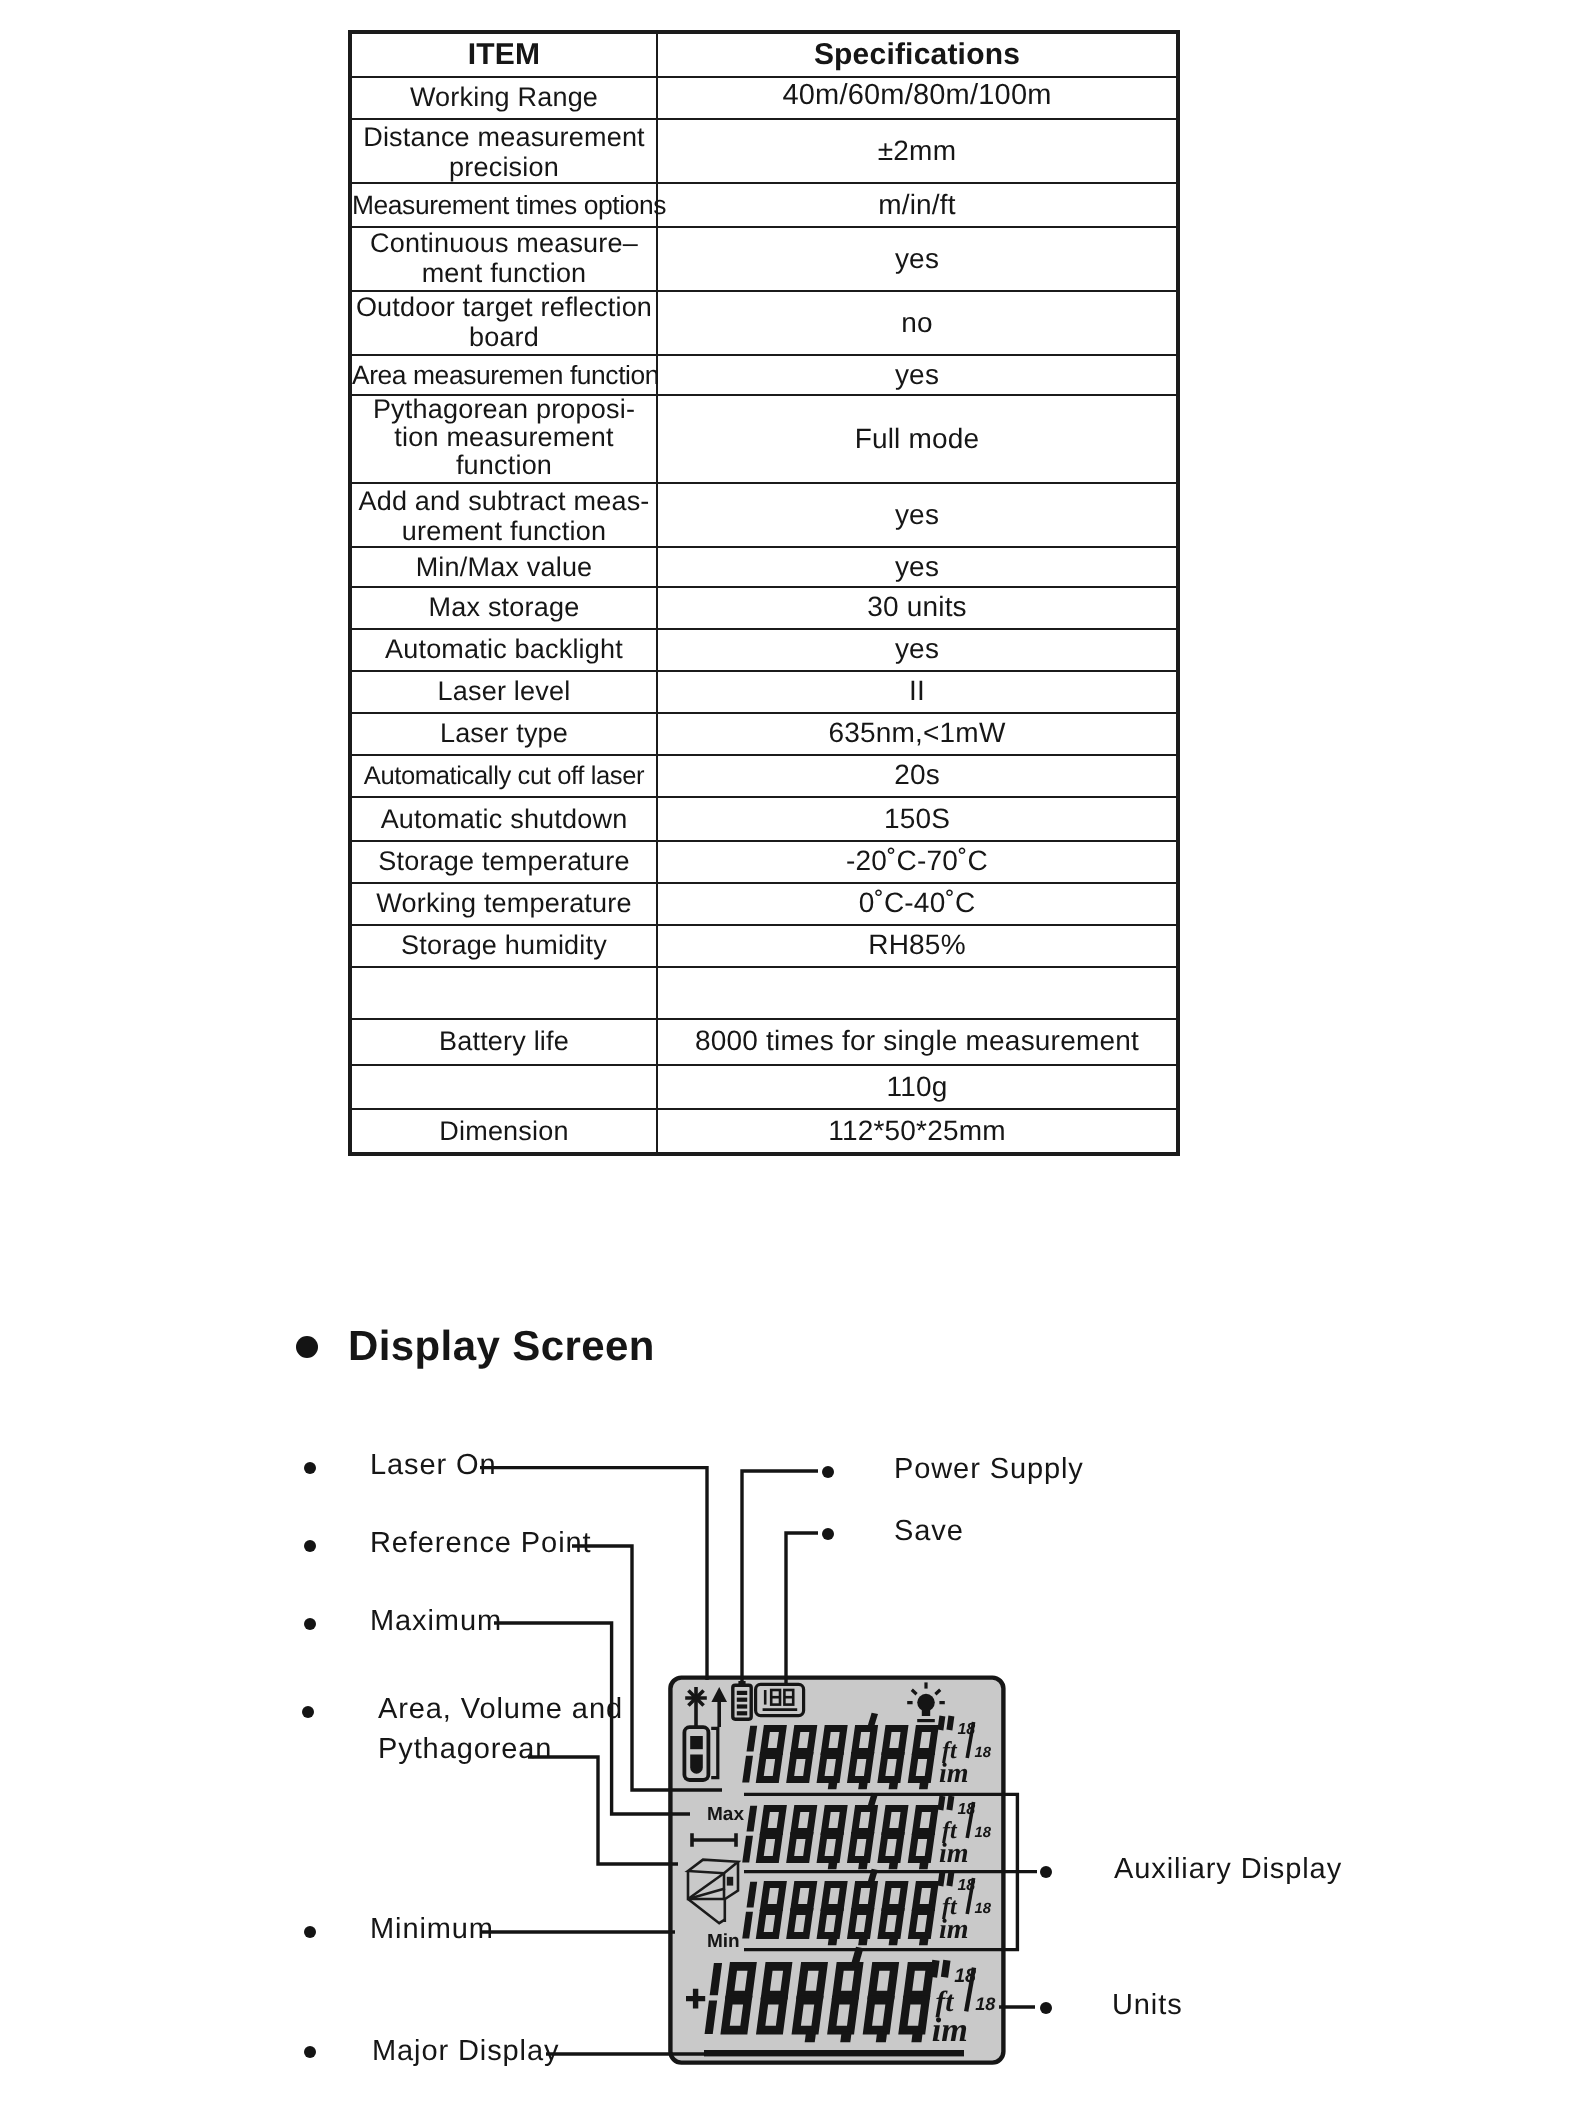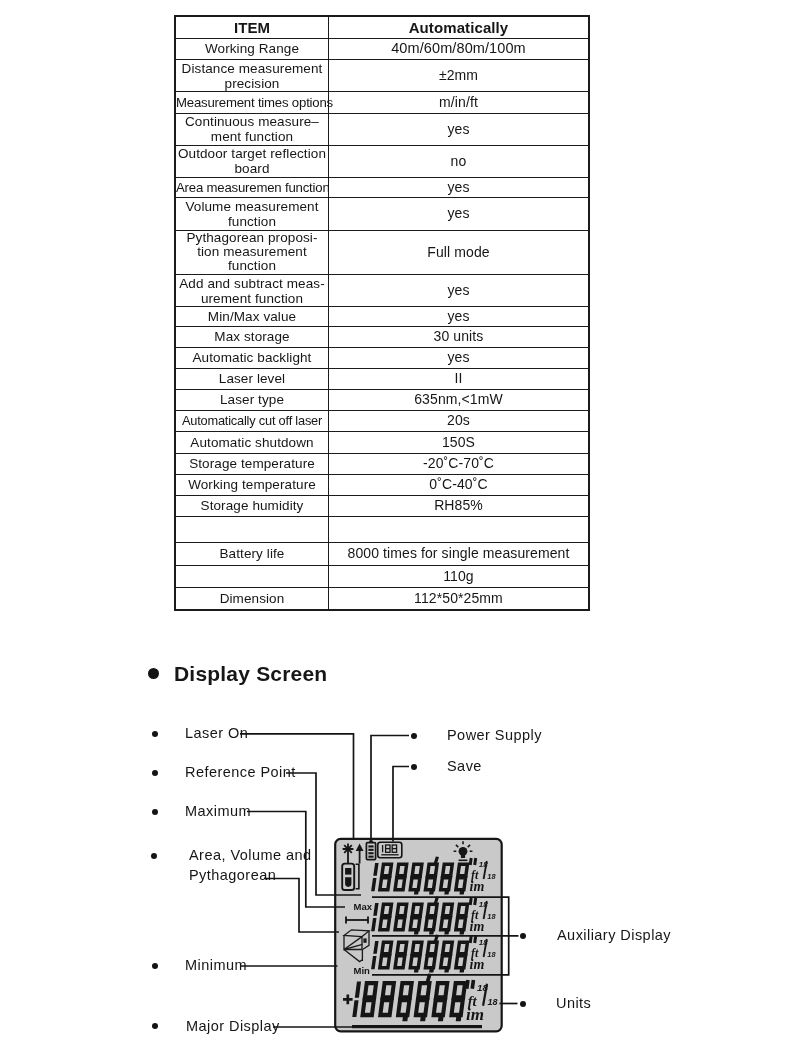--- a/index.html
+++ b/index.html
@@ -20,21 +20,21 @@
 #hblt{position:absolute;left:148px;top:668px;width:11px;height:11px;border-radius:50%;background:#141414;}
 svg{position:absolute;left:0;top:0;}
 </style>
 </head>
 <body>
 <div id="page">
 <table id="spec">
 <tbody>
         <tr style="height:22px">
           <td class="c1 hd">ITEM</td>
-          <td class="c2 hd">Automatically</td>
+          <td class="c2 hd">Specifications</td>
         </tr>
 <tr style="height:21.5px">
           <td>Working Range</td>
           <td style="font-size:14.5px">40m/60m/80m/100m</td>
         </tr>
 <tr style="height:32px">
           <td>Distance measurement<br>precision</td>
           <td>±2mm</td>
         </tr>
 <tr style="height:21.5px">
@@ -44,24 +44,20 @@
 <tr style="height:32px">
           <td>Continuous measure–<br>ment function</td>
           <td>yes</td>
         </tr>
 <tr style="height:32px">
           <td>Outdoor target reflection<br>board</td>
           <td>no</td>
         </tr>
 <tr style="height:20px">
           <td class="nw">Area measuremen function</td>
-          <td>yes</td>
-        </tr>
-<tr style="height:33px">
-          <td>Volume measurement<br>function</td>
           <td>yes</td>
         </tr>
 <tr style="height:44.5px">
           <td style="line-height:14px">Pythagorean proposi-<br>tion measurement<br>function</td>
           <td>Full mode</td>
         </tr>
 <tr style="height:32px">
           <td>Add and subtract meas-<br>urement function</td>
           <td>yes</td>
         </tr>

